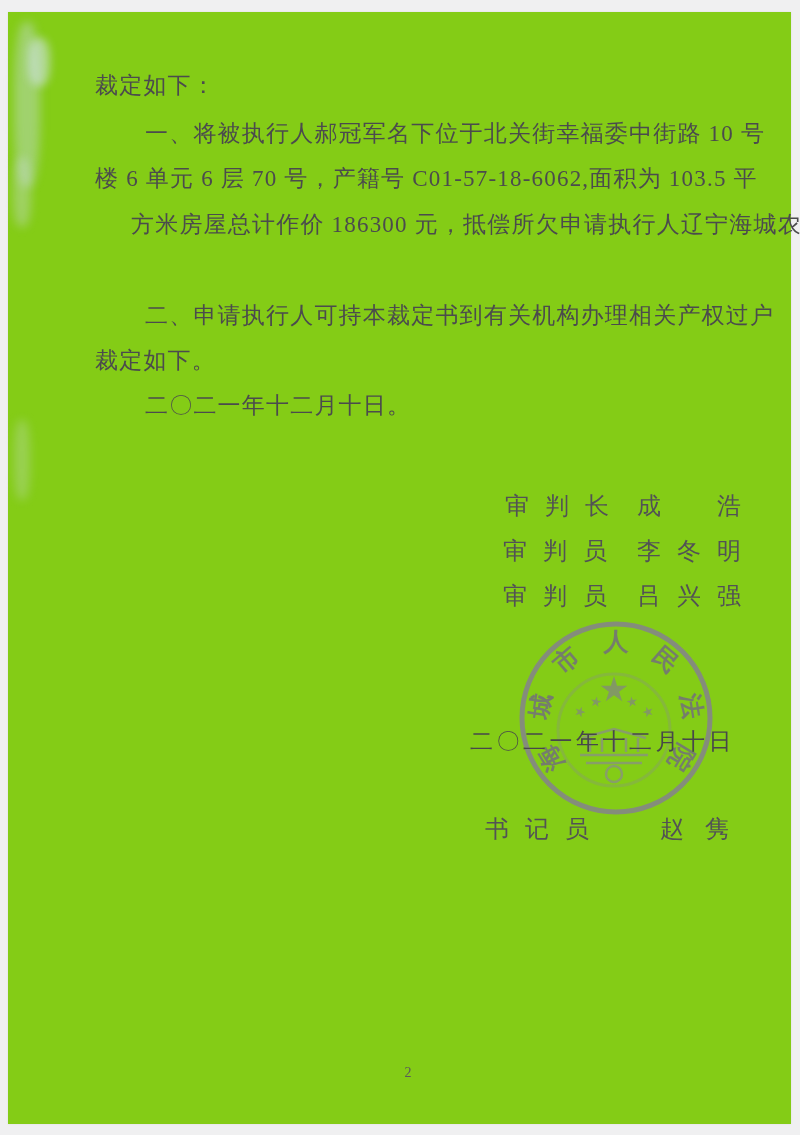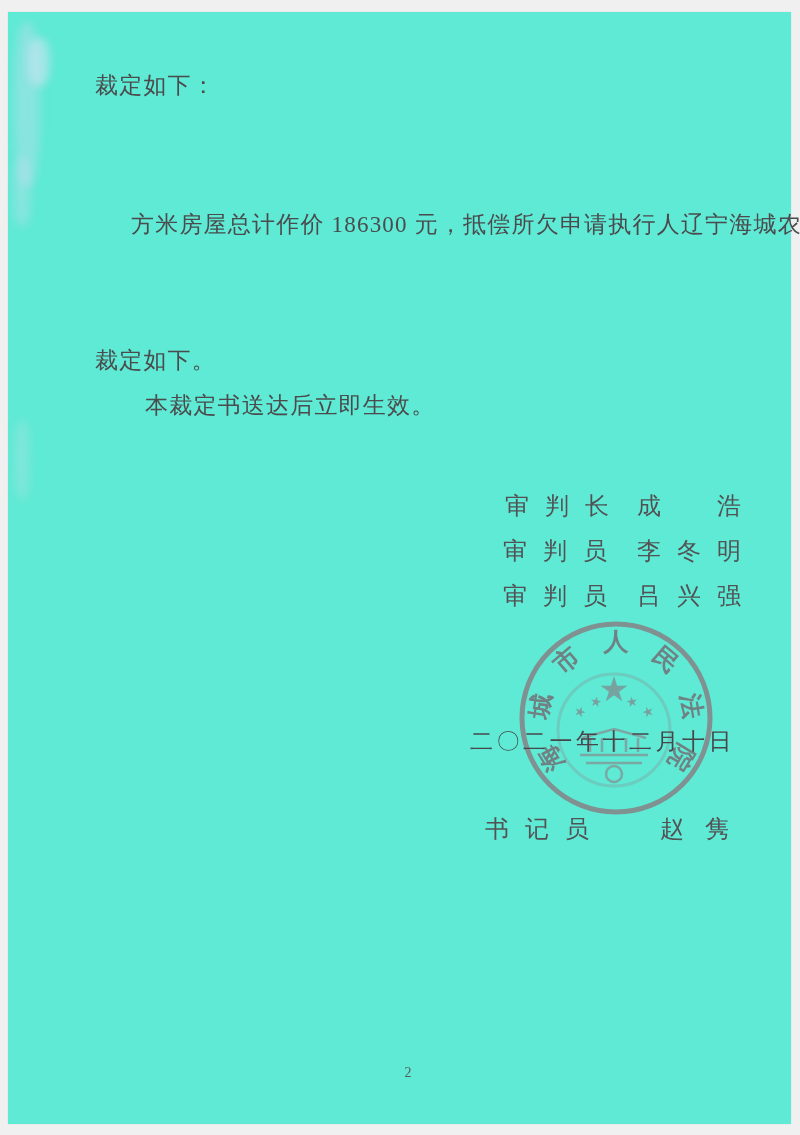--- a/index.html
+++ b/index.html
@@ -6,21 +6,21 @@
   html, body {
     width: 800px; height: 1135px;
     background: #f0f0f1;
     font-family: "Liberation Serif", "DejaVu Serif", serif;
     overflow: hidden;
   }
   .scan-wrap { position: relative; width: 800px; height: 1135px; }
   .page {
     position: absolute; left: 8px; top: 12px;
     width: 783px; height: 1112px;
-    background: #5eead4;
+    background: #84cc16;
     box-shadow: 0 0 2px rgba(0,0,0,0.08);
   }
   .smudge { position: absolute; border-radius: 40%; pointer-events: none; }
   .smudge.s1 { left: 6px; top: 10px; width: 26px; height: 165px; background: rgba(203,219,240,0.40); filter: blur(5px); }
   .smudge.s2 { left: 20px; top: 26px; width: 22px; height: 48px; background: rgba(214,228,246,0.55); filter: blur(4px); }
   .smudge.s3 { left: 5px; top: 145px; width: 18px; height: 70px; background: rgba(208,221,240,0.35); filter: blur(5px); }
   .smudge.s4 { left: 6px; top: 408px; width: 16px; height: 80px; background: rgba(210,222,238,0.28); filter: blur(5px); }
   .txt {
     position: absolute;
     color: #4b4b4d;
@@ -61,25 +61,28 @@
 <div class="scan-wrap">
   <div class="page">
 
     <div class="smudge s1"></div>
     <div class="smudge s2"></div>
     <div class="smudge s3"></div>
     <div class="smudge s4"></div>
 
     <div class="txt" style="left:87px; top:60px;">裁定如下：</div>
 
+    <div class="txt" style="left:137px; top:108px;">一、将被执行人郝冠军名下位于北关街幸福委中街路 10 号</div>
+    <div class="txt" style="left:87px; top:153px;">楼 6 单元 6 层 70 号，产籍号 C01-57-18-6062,面积为 103.5 平</div>
     <div class="txt" style="left:99px; top:199px;margin-left:24px;">方米房屋总计作价 186300 元，抵偿所欠申请执行人辽宁海城农</div>
 
+    <div class="txt" style="left:137px; top:290px;">二、申请执行人可持本裁定书到有关机构办理相关产权过户</div>
     <div class="txt" style="left:87px; top:335px;">裁定如下。</div>
 
-    <div class="txt" style="left:137px; top:380px;">本裁定书送达后立即生效。</div>
+    <div class="txt" style="left:137px; top:380px;">二〇二一年十二月十日。</div>
 
     <div class="sig-row" style="top:478px;text-align:right;">
       <span class="sig-role">审判长</span><span class="sig-name wide">成浩</span>
     </div>
     <div class="sig-row" style="top:568px;">
       <span class="sig-role">审判员</span><span class="sig-name">吕兴强</span>
     </div>
     <div class="sig-row" style="top:523px;">
       <span class="sig-role">审判员</span><span class="sig-name">李冬明</span>
     </div>

